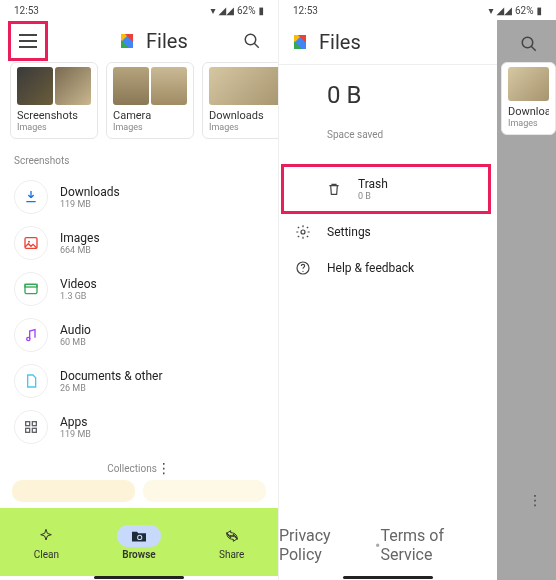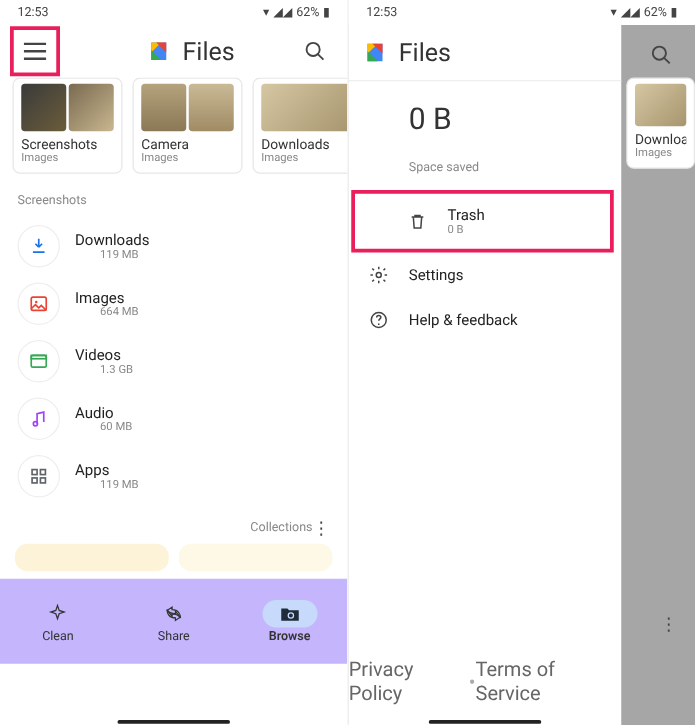--- a/index.html
+++ b/index.html
@@ -91,31 +91,31 @@
     padding: 6px 14px;
     gap: 12px;
   }
   .cat-icon {
     width: 34px; height: 34px;
     border: 1px solid #eee;
     border-radius: 50%;
     display:flex; align-items:center; justify-content:center;
   }
   .cat-name { font-size: 12px; color: #222; }
-  .cat-sub { font-size: 9px; color: #888; margin-left: 20px; }
+  .cat-sub { font-size: 9px; color: #888; }
   .collections-row {
-    display:flex; align-items:center; justify-content:flex-end;
+    display:flex; align-items:center; justify-content:center;
     padding: 10px 14px 4px;
   }
   .coll-chips { display:flex; gap:8px; padding: 0 12px 6px; }
   .chip { height:22px; flex:1; border-radius:10px; }
   .chip1 { background:#fdf3d9; }
   .chip2 { background:#fef8e6; }
   .bottom-nav {
-    background:#c4b5fd;
+    background:#bef264;
     height: 68px;
     display:flex;
     align-items:center;
     border-radius: 0;
   }
   .nav-item {
     flex:1;
     display:flex; flex-direction:column; align-items:center; gap:2px;
     font-size:10px; color:#333;
   }
@@ -157,21 +157,21 @@
   .storage-sub { font-size:10px; color:#888; margin-top:20px;}
   .drawer-item {
     display:flex; align-items:center; gap:14px;
     padding: 10px 14px;
   }
   .drawer-item .ic { width:20px; display:flex; justify-content:center;}
   .drawer-item .lbls .nm{ font-size:12px; color:#222;}
   .drawer-item .lbls .sb{ font-size:9px; color:#888;}
   .trash-hl {
     border:3px solid #e91e5b;
-    margin: 4px 6px 0 2px;
+    margin: 16px 6px 0 2px;
     padding-left: 40px;
   }
   .footer-links {
     margin-top:auto;
     padding: 16px 0;
     font-size:16px; color:#666;
     display:flex; justify-content:center; align-items:center;
   }
   .dot{color:#aaa;}
   
@@ -301,20 +301,31 @@
         </svg>
       </div>
     <div>
         <div class="cat-name">Audio</div>
         <div class="cat-sub">60 MB</div>
       </div>
   </div>
   <div class="cat-item">
     <div class="cat-icon">
         <svg width="16" height="16" viewBox="0 0 24 24">
+          <path d="M7 3h8l4 4v14H7z" stroke="#4fc3f7" stroke-width="2" fill="none"></path>
+        </svg>
+      </div>
+    <div>
+        <div class="cat-name">Documents &amp; other</div>
+        <div class="cat-sub">26 MB</div>
+      </div>
+  </div>
+  <div class="cat-item">
+    <div class="cat-icon">
+        <svg width="16" height="16" viewBox="0 0 24 24">
           <rect x="4" y="4" width="6" height="6" stroke="#5f6368" stroke-width="2" fill="none"></rect>
           <rect x="14" y="4" width="6" height="6" stroke="#5f6368" stroke-width="2" fill="none"></rect>
           <rect x="4" y="14" width="6" height="6" stroke="#5f6368" stroke-width="2" fill="none"></rect>
           <rect x="14" y="14" width="6" height="6" stroke="#5f6368" stroke-width="2" fill="none"></rect>
         </svg>
       </div>
     <div>
         <div class="cat-name">Apps</div>
         <div class="cat-sub">119 MB</div>
       </div>
@@ -332,36 +343,36 @@
   <div class="bottom-nav">
     <div class="nav-item">
       <div class="nav-pill">
           <svg width="16" height="16" viewBox="0 0 24 24">
             <path d="M12 2l2 6 6 2-6 2-2 6-2-6-6-2 6-2z" stroke="#333" stroke-width="1.5" fill="none"></path>
           </svg>
         </div>
       <span>Clean</span>
     </div>
     <div class="nav-item">
+      <div class="nav-pill active">
+          <svg width="18" height="14" viewBox="0 0 24 20">
+            <path d="M2 4h7l2 2h11v12H2z" fill="#1f2b3a"></path>
+            <circle cx="13" cy="12" r="3" fill="none" stroke="#c7dafb" stroke-width="1.5"></circle>
+          </svg>
+        </div>
+      <span style="font-weight:600">Browse</span>
+    </div>
+    <div class="nav-item">
       <div class="nav-pill">
           <svg width="16" height="14" viewBox="0 0 24 20">
             <path d="M4 6l6-4v3c8 0 10 6 10 10-2-4-6-5-10-5v3z" stroke="#333" stroke-width="1.5" fill="none"></path>
             <path d="M20 14l-6 4v-3c-8 0-10-6-10-10 2 4 6 5 10 5v-3z" stroke="#333" stroke-width="1.5" fill="none" transform="translate(0,0)"></path>
           </svg>
         </div>
       <span>Share</span>
-    </div>
-    <div class="nav-item">
-      <div class="nav-pill active">
-          <svg width="18" height="14" viewBox="0 0 24 20">
-            <path d="M2 4h7l2 2h11v12H2z" fill="#1f2b3a"></path>
-            <circle cx="13" cy="12" r="3" fill="none" stroke="#c7dafb" stroke-width="1.5"></circle>
-          </svg>
-        </div>
-      <span style="font-weight:600">Browse</span>
     </div>
   </div>
   <div class="hand-bar"></div>
 </div>
 
 <div class="phone">
   <div class="status-bar">
     <span>12:53</span>
     <div class="status-right">
       <span>▾</span>

